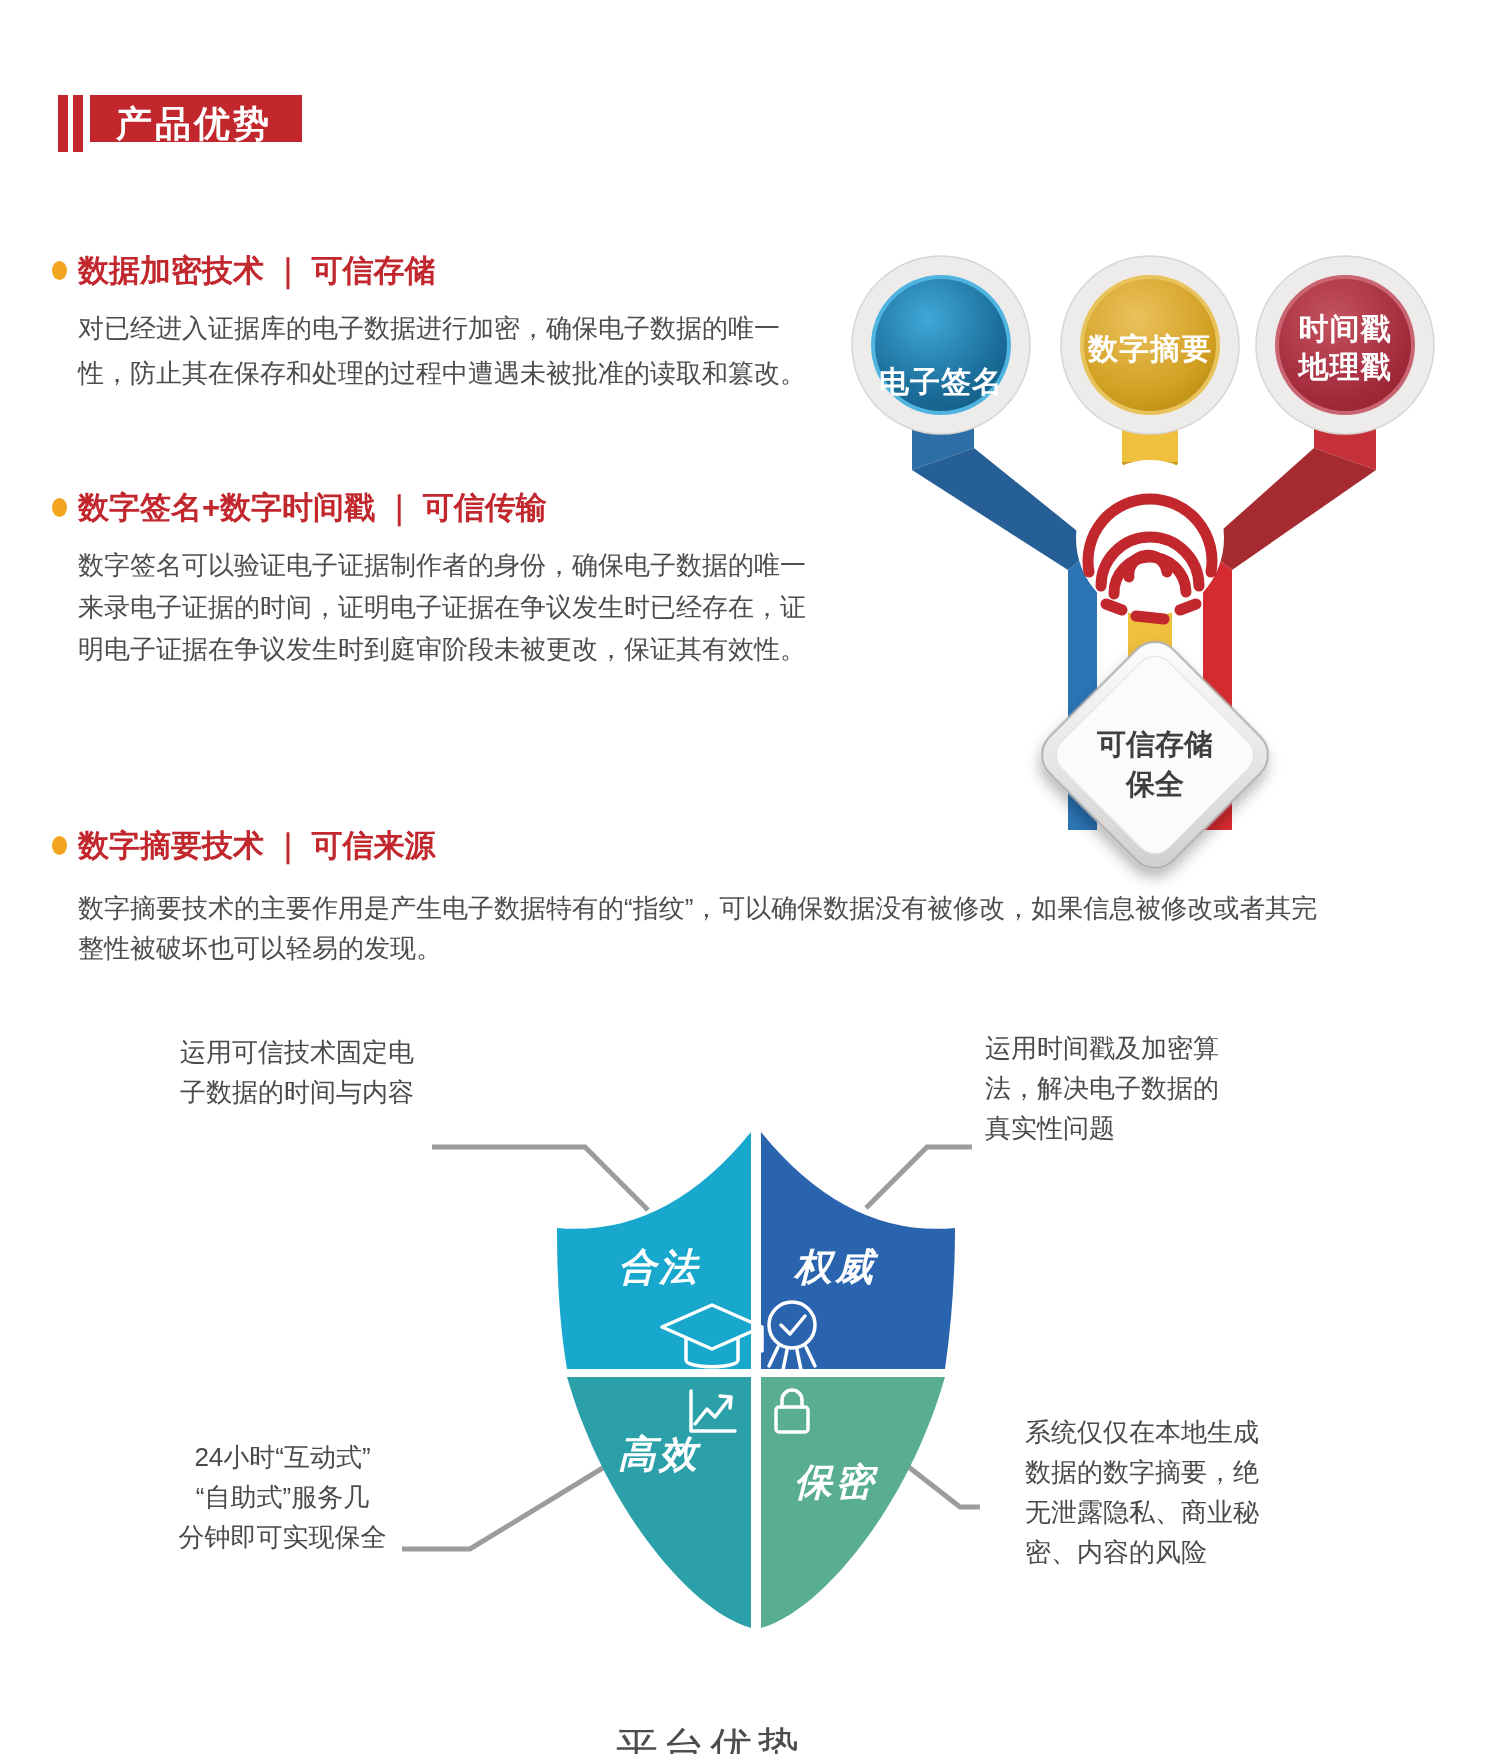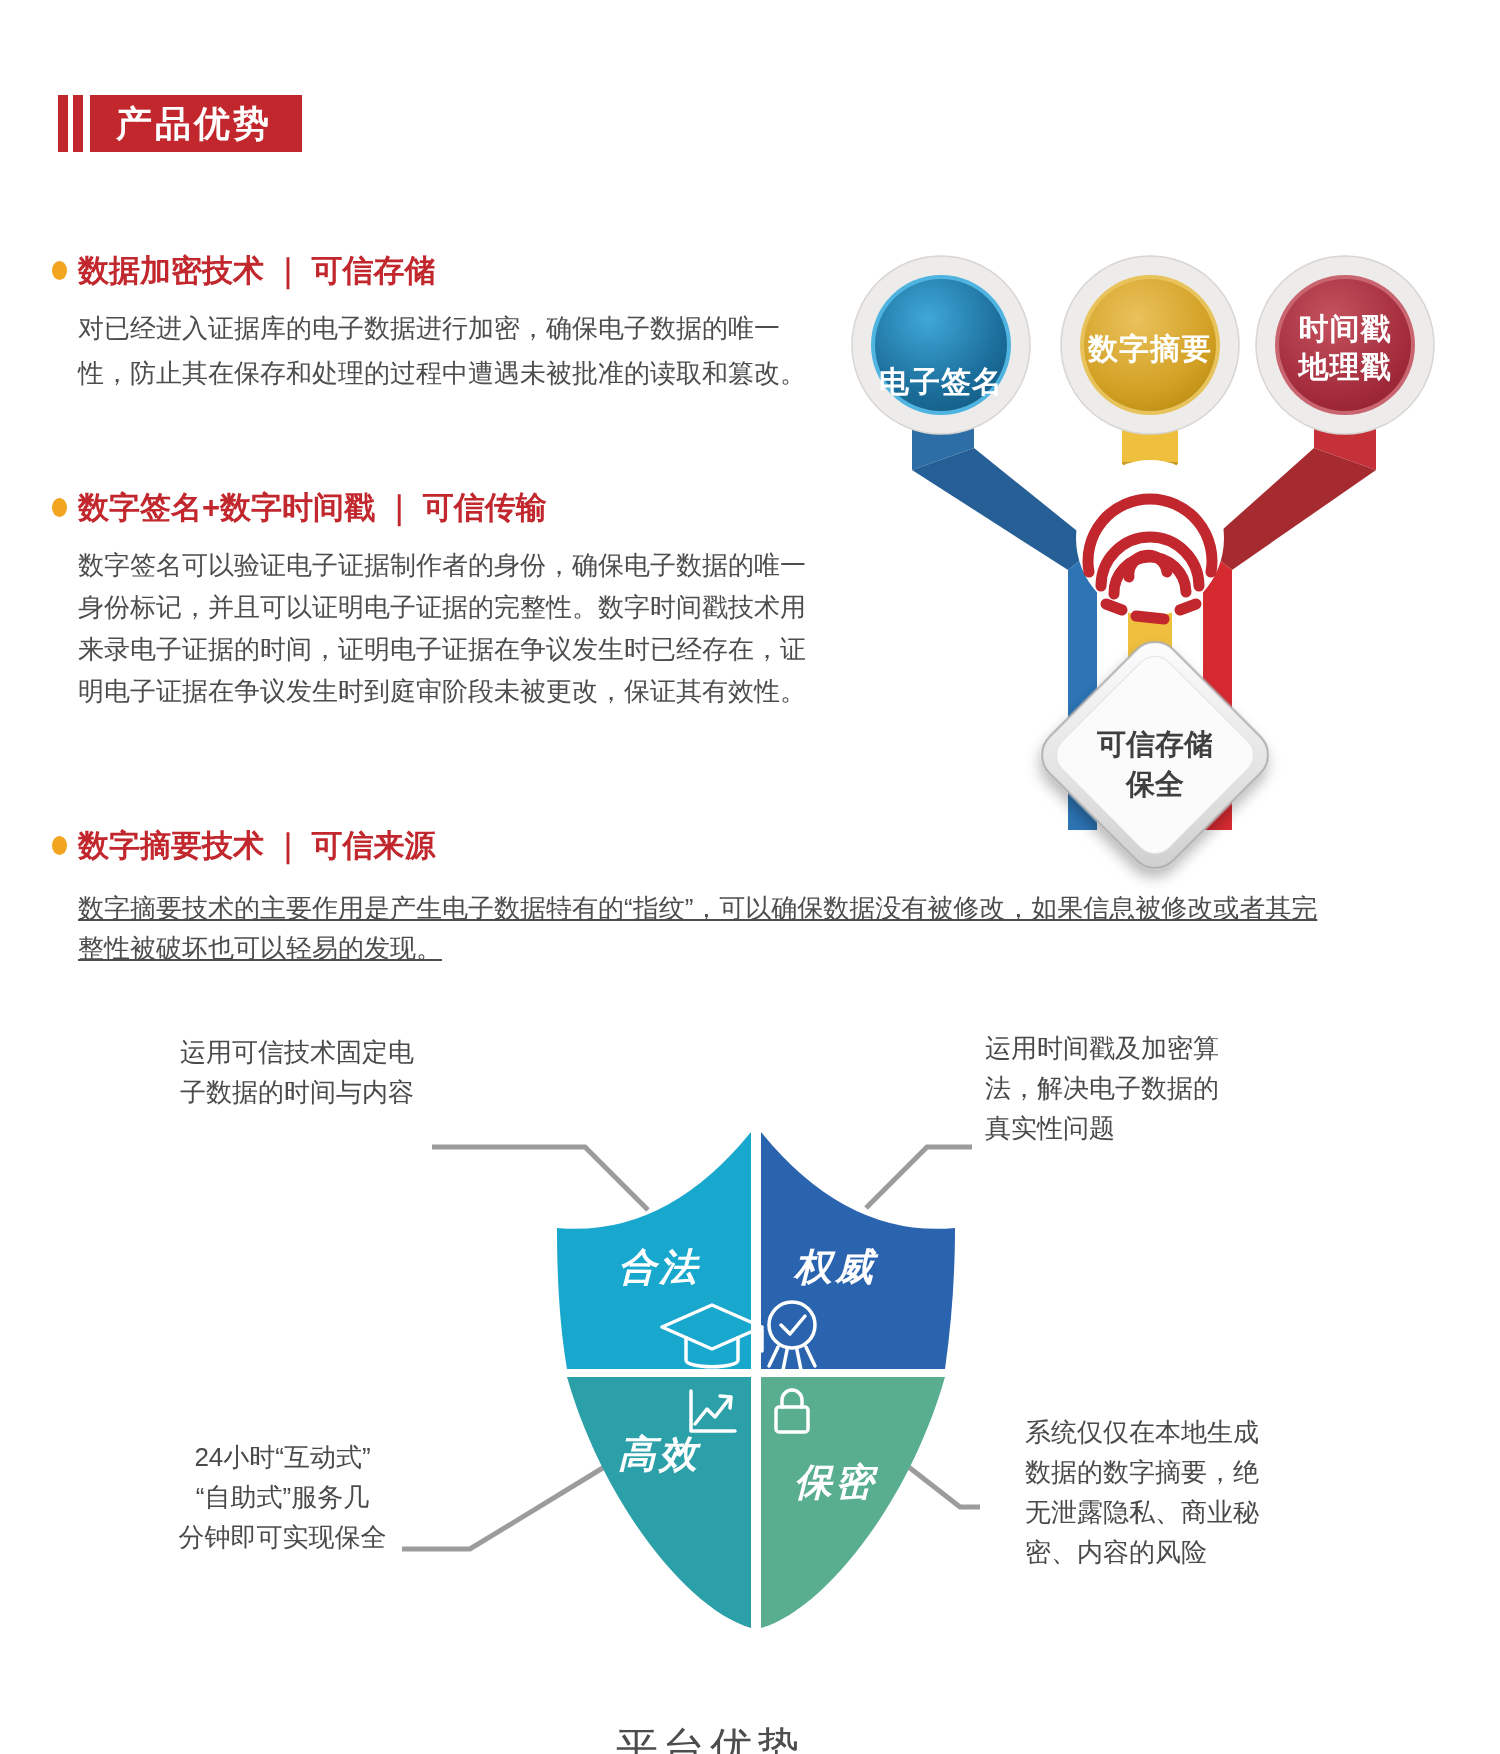--- a/index.html
+++ b/index.html
@@ -1,33 +1,33 @@
 <!DOCTYPE html>
 <html><head>
 <meta charset="utf-8">
 <style>
   html,body{margin:0;padding:0;background:#ffffff;}
   .page{position:relative;width:1500px;height:1754px;background:#fff;overflow:hidden;
         font-family:"Liberation Sans","DejaVu Sans",sans-serif;}
 
   
   .accentbar{position:absolute;background:#C1272D;}
-  .banner{position:absolute;left:90px;top:95px;width:212px;height:57px;background:#C1272D;}
+  .banner{position:absolute;left:90px;top:95px;width:212px;height:47px;background:#C1272D;}
   .banner-title{color:#fff;font-size:36px;font-weight:bold;letter-spacing:3px;
                 line-height:57px;padding-left:26px;}
 
   
   .bullet{position:absolute;width:15px;height:19px;border-radius:50%;background:#F2A51E;}
   .sec-heading{position:absolute;color:#C1272D;font-size:31px;font-weight:bold;
                line-height:40px;white-space:nowrap;}
   .sec-body{position:absolute;color:#4D4D4D;font-size:26px;}
   .sec-body div{white-space:nowrap;}
   .lh45 div{line-height:45px;}
   .lh42 div{line-height:42px;}
-  .lh40 div{line-height:40px;text-decoration:underline;}
+  .lh40 div{line-height:40px;}
 
   
   .node-label{position:absolute;color:#fff;font-size:30px;font-weight:bold;
               text-align:center;letter-spacing:1px;}
   .diamond-label{position:absolute;color:#3F3F3F;font-size:29px;font-weight:bold;
                  text-align:center;line-height:40px;}
 
   
   .quad-label{position:absolute;color:#fff;font-size:38px;font-weight:bold;
               letter-spacing:3px;text-align:center;font-style:italic;}
@@ -53,21 +53,20 @@
   <div class="sec-heading" style="left:78px;top:251px;">数据加密技术 ｜ 可信存储</div>
   <div class="sec-body lh45" style="left:78px;top:306px;">
     <div>对已经进入证据库的电子数据进行加密，确保电子数据的唯一</div>
     <div>性，防止其在保存和处理的过程中遭遇未被批准的读取和篡改。</div>
   </div>
 
   <div class="bullet" style="left:52px;top:498px;"></div>
   <div class="sec-heading" style="left:78px;top:488px;">数字签名+数字时间戳 ｜ 可信传输</div>
   <div class="sec-body lh42" style="left:78px;top:544px;">
     <div>数字签名可以验证电子证据制作者的身份，确保电子数据的唯一</div>
-    <div>身份标记，并且可以证明电子证据的完整性。数字时间戳技术用</div>
     <div>来录电子证据的时间，证明电子证据在争议发生时已经存在，证</div>
     <div>明电子证据在争议发生时到庭审阶段未被更改，保证其有效性。</div>
   </div>
 
   <div class="bullet" style="left:52px;top:836px;"></div>
   <div class="sec-heading" style="left:78px;top:826px;">数字摘要技术 ｜ 可信来源</div>
   <div class="sec-body lh40" style="left:78px;top:888px;">
     <div>数字摘要技术的主要作用是产生电子数据特有的“指纹”，可以确保数据没有被修改，如果信息被修改或者其完</div>
     <div>整性被破坏也可以轻易的发现。</div>
   </div>

